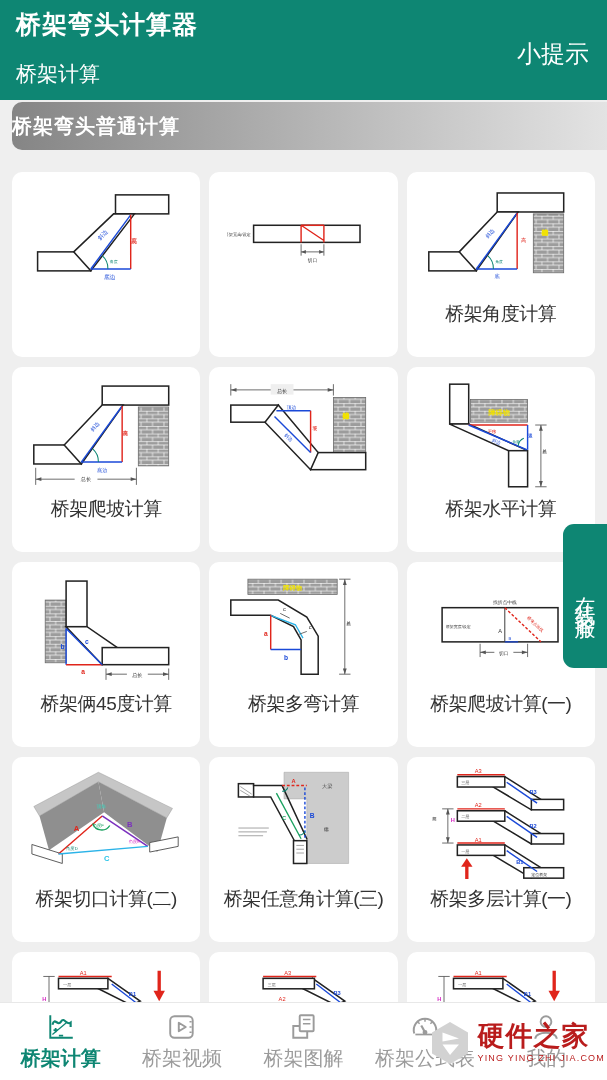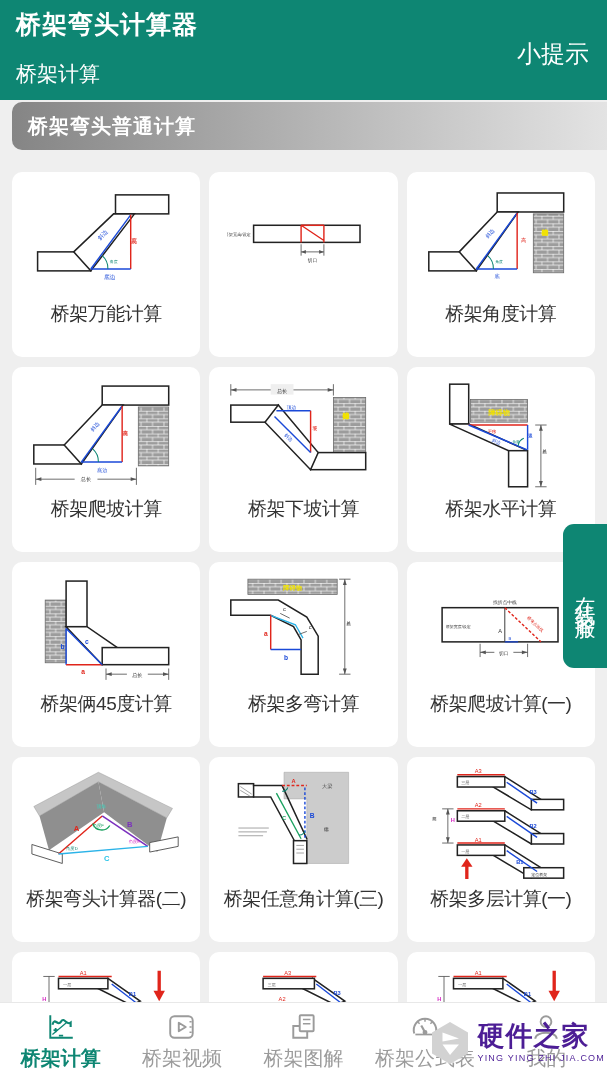--- a/index.html
+++ b/index.html
@@ -6,21 +6,21 @@
   .screen{position:relative;width:607px;height:1080px;overflow:hidden;background:#efefef;
     font-family:"Liberation Sans",sans-serif;margin:0 auto;}
   
   .hdr{position:absolute;top:0;left:0;right:0;height:100px;background:#0E8673;color:#fff;}
   .hdr .title{position:absolute;left:16px;top:8px;font-size:25px;font-weight:bold;letter-spacing:1px;}
   .hdr .tips{position:absolute;right:18px;top:38px;font-size:24px;cursor:pointer;}
   .hdr .sub{position:absolute;left:16px;top:60px;font-size:21px;}
   
   .banner{position:absolute;top:102px;left:12px;right:0;height:48px;border-radius:10px 0 0 10px;
     background:linear-gradient(90deg,#858585,#b9b9b9 55%,#e3e3e3);display:flex;align-items:center;
-    color:#fff;font-size:20px;font-weight:bold;padding-left:16px;letter-spacing:1px;}
+    color:#fff;font-size:20px;font-weight:bold;letter-spacing:1px;}
   
   .grid{position:absolute;top:172px;left:12px;right:12px;display:grid;
     grid-template-columns:repeat(3,1fr);grid-auto-rows:185px;gap:10px 9px;}
   .card{background:#fff;border-radius:10px;display:flex;flex-direction:column;align-items:center;
     padding-top:12px;box-sizing:border-box;overflow:hidden;cursor:pointer;}
   .card svg{width:152px;height:112px;flex:none;}
   .card-title{margin-top:5px;font-size:19px;color:#333;white-space:nowrap;letter-spacing:-0.5px;}
   
   svg text{font-family:"Liberation Sans",sans-serif;}
   .ok{stroke:#222;stroke-width:1.6;fill:#fff;}
@@ -44,21 +44,21 @@
   
   .nav{position:absolute;left:0;right:0;bottom:0;height:77px;background:#fff;border-top:1px solid #e8e8e8;
     display:flex;z-index:5;}
   .nav-item{flex:1;display:flex;flex-direction:column;align-items:center;justify-content:center;
     color:#9b9b9b;cursor:pointer;gap:3px;}
   .nav-item svg{width:30px;height:30px;}
   .nav-item .nl{font-size:20px;}
   .nav-item.active{color:#0E8673;font-weight:bold;}
   
   .watermark{position:absolute;right:2px;bottom:13px;z-index:6;display:flex;align-items:center;gap:5px;
-    color:#4c1d95;pointer-events:none;}
+    color:#b91c1c;pointer-events:none;}
   .wm-name{font-size:27px;font-weight:bold;letter-spacing:1px;line-height:1;}
   .wm-tag{font-size:9px;letter-spacing:1.2px;margin-top:3px;}
 </style>
 </head>
 <body>
 
 <div class="screen">
 
   <svg width="0" height="0" style="position:absolute">
     <defs>
@@ -88,21 +88,20 @@
         <polygon points="46,70 88,30 110,30 64,90" class="ok"></polygon>
         <path d="M64,88 L106,31" class="lb"></path>
         <path d="M106,31 V88" class="lr"></path>
         <path d="M64,88 H106" class="lb"></path>
         <path d="M82,88 A18,18 0 0 0 76,74" class="lt"></path>
         <text x="74" y="58" font-size="6" class="b" transform="rotate(-47 74 58)">斜边</text>
         <text x="110" y="50" font-size="6" class="r vt">高度</text>
         <text x="84" y="99" font-size="6" class="b" text-anchor="middle">底边</text>
         <text x="84" y="82" font-size="4.2" class="t">角度</text>
       </svg>
-      <div class="card-title">桥架万能计算</div>
     </div>
 
     <div class="card">
       <svg viewBox="0 0 160 115">
         <text x="25" y="53" font-size="4.4" text-anchor="end" class="k2">桥架宽高/设定</text>
         <rect x="28" y="42" width="112" height="18" class="ok"></rect>
         <path d="M78,42 V60 M102,42 V60 M78,42 H102 M78,42 L102,58" class="lr" stroke-width="1.1"></path>
         <path d="M78,62 V74 M102,62 V74 M78,70 H102" class="dm"></path>
         <polygon points="78,70 83,68 83,72" fill="#555"></polygon>
         <polygon points="102,70 97,68 97,72" fill="#555"></polygon>
@@ -163,21 +162,20 @@
         <rect x="4" y="26" width="50" height="18" class="ok"></rect>
         <rect x="88" y="76" width="58" height="18" class="ok"></rect>
         <polygon points="40,44 54,26 96,76 88,94" class="ok"></polygon>
         <path d="M52,32 H88" class="lb"></path>
         <path d="M88,32 V76" class="lr"></path>
         <path d="M50,38 L88,76" class="lb"></path>
         <text x="68" y="30" font-size="5" class="b" text-anchor="middle">顶边</text>
         <text x="92" y="44" font-size="5" class="r vt">下坡</text>
         <text x="60" y="58" font-size="5" class="b" transform="rotate(42 60 58)">斜边</text>
       </svg>
-      <div class="card-title">桥架下坡计算</div>
     </div>
 
     <div class="card">
       <svg viewBox="0 0 160 115">
         <rect x="48" y="20" width="60" height="24" fill="url(#brick)" stroke="#666" stroke-width="0.8"></rect>
         <text x="78" y="36" font-size="7.5" class="y" text-anchor="middle">障碍物</text>
         <rect x="26" y="4" width="20" height="42" class="ok"></rect>
         <polygon points="26,46 88,74 108,74 46,46" class="ok"></polygon>
         <rect x="88" y="74" width="20" height="38" class="ok"></rect>
         <path d="M46,47 H108" class="lr"></path>
@@ -271,21 +269,21 @@
         <path d="M30,88 L124,80" class="lc" stroke-width="1.7"></path>
         <path d="M66,56 A10,10 0 0 0 84,58" class="lg" stroke-width="1"></path>
         <text x="46" y="64" font-size="8" font-weight="bold" class="r">A</text>
         <text x="102" y="60" font-size="8" font-weight="bold" class="p">B</text>
         <text x="78" y="95" font-size="8" font-weight="bold" fill="#29C4E8">C</text>
         <text x="70" y="40" font-size="5" fill="#3BD6C0">顶角</text>
         <text x="38" y="84" font-size="4.5" class="t">角度D</text>
         <text x="66" y="60" font-size="4.5" class="g">角度F</text>
         <text x="104" y="76" font-size="4.5" class="m">角度E</text>
       </svg>
-      <div class="card-title">桥架弯头计算器(二)</div>
+      <div class="card-title">桥架切口计算(二)</div>
     </div>
 
     <div class="card">
       <svg viewBox="0 0 160 115">
         <path d="M60,2 H128 V98 H84 V30 H60 Z" fill="#ccc" stroke="#aaa" stroke-width="0.6"></path>
         <text x="100" y="19" font-size="5.5" fill="#555">大梁</text>
         <text x="104" y="56" font-size="5" fill="#555" class="vt">墙体</text>
         <rect x="12" y="14" width="16" height="14" class="ok" stroke-width="1.2"></rect>
         <path d="M14,17 L26,25 M14,21 L24,27" stroke="#777" stroke-width="0.7"></path>
         <path d="M28,16 H58 L84,72 M28,28 H46 L72,76" class="okl" stroke-width="1.3"></path>

